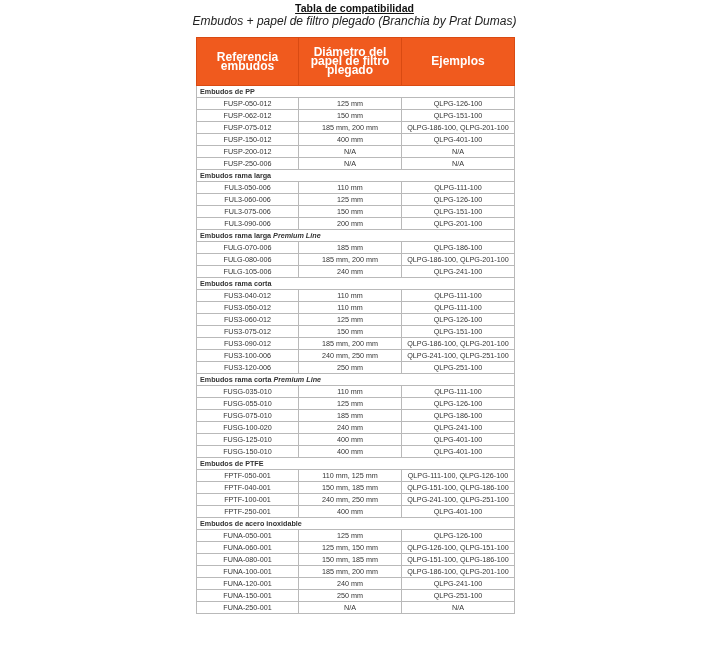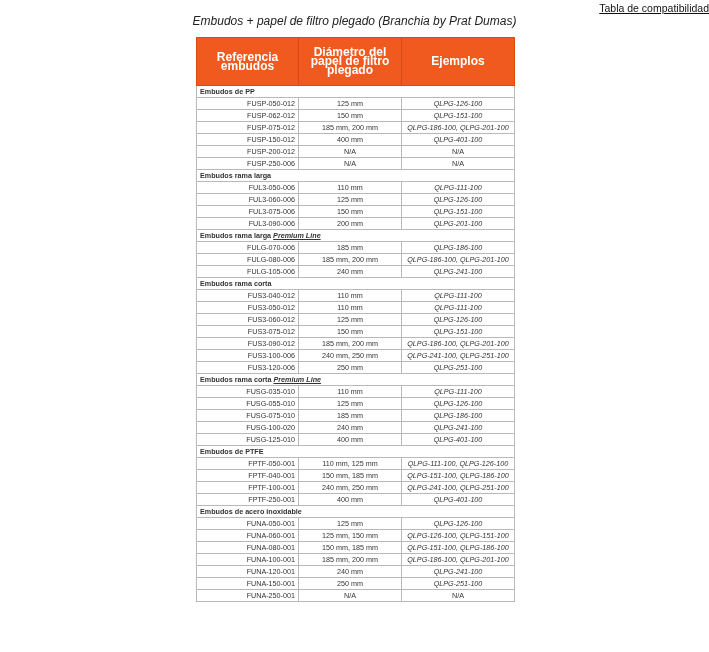--- a/index.html
+++ b/index.html
@@ -1,37 +1,37 @@
 <!DOCTYPE html>
 <html><head>
 <meta charset="utf-8">
 <style>
   html, body { margin: 0; padding: 0; background: #ffffff; }
   body { width: 709px; height: 652px; position: relative; font-family: "Liberation Sans", sans-serif; color: #222; }
   .title-wrap { position: absolute; left: 0; top: 2px; width: 709px; text-align: center; }
-  .title { font-size: 10.5px; font-weight: normal; text-decoration: underline; color: #111; line-height: 13px; text-align: right; }
+  .title { font-size: 10.5px; font-weight: bold; text-decoration: underline; color: #111; line-height: 13px; }
   .subtitle { font-size: 12px; font-style: italic; color: #222; line-height: 13px; }
   table.compat {
     position: absolute; left: 196px; top: 37px; width: 318px;
     border-collapse: collapse; font-size: 7.2px; table-layout: fixed;
   }
   table.compat th {
     background: #f05a1e; color: #fff; font-weight: bold; font-size: 12px;
     height: 25px; padding: 10px 3px; border: 1px solid #d94a12; text-align: center; line-height: 9px;
   }
   table.compat td {
     border: 1px solid #b9b9b9; height: 11px; padding: 0 3px; line-height: 11px; white-space: nowrap;
     color: #333;
   }
-  td.ref { text-align: right; }
+  td.ref { text-align: center; }
   td.dia { text-align: center; }
-  td.ex { text-align: center; font-style: italic; }
+  td.ex { text-align: center; }
   td.ex.na { font-style: normal; }
   td.group { font-weight: bold; color: #111; height: 13px; line-height: 13px; }
-  td.group .it { font-style: italic; text-decoration: underline; }
+  td.group .it { font-style: italic; }
   col.c1 { width: 102px; }
   col.c2 { width: 103px; }
   col.c3 { width: 113px; }
 </style>
 </head>
 <body>
 
 <div class="title-wrap">
   <div class="title">Tabla de compatibilidad</div>
   <div class="subtitle">Embudos + papel de filtro plegado (Branchia by Prat Dumas)</div>
@@ -185,20 +185,25 @@
         <td class="ref">FUSG-100-020</td>
         <td class="dia">240 mm</td>
         <td class="ex">QLPG-241-100</td>
       </tr>
       <tr>
         <td class="ref">FUSG-125-010</td>
         <td class="dia">400 mm</td>
         <td class="ex">QLPG-401-100</td>
       </tr>
       <tr>
+        <td class="ref">FUSG-150-010</td>
+        <td class="dia">400 mm</td>
+        <td class="ex">QLPG-401-100</td>
+      </tr>
+      <tr>
         <td colspan="3" class="group"><span>Embudos de PTFE</span></td>
       </tr>
       <tr>
         <td class="ref">FPTF-050-001</td>
         <td class="dia">110 mm, 125 mm</td>
         <td class="ex">QLPG-111-100, QLPG-126-100</td>
       </tr>
       <tr>
         <td class="ref">FPTF-040-001</td>
         <td class="dia">150 mm, 185 mm</td>

